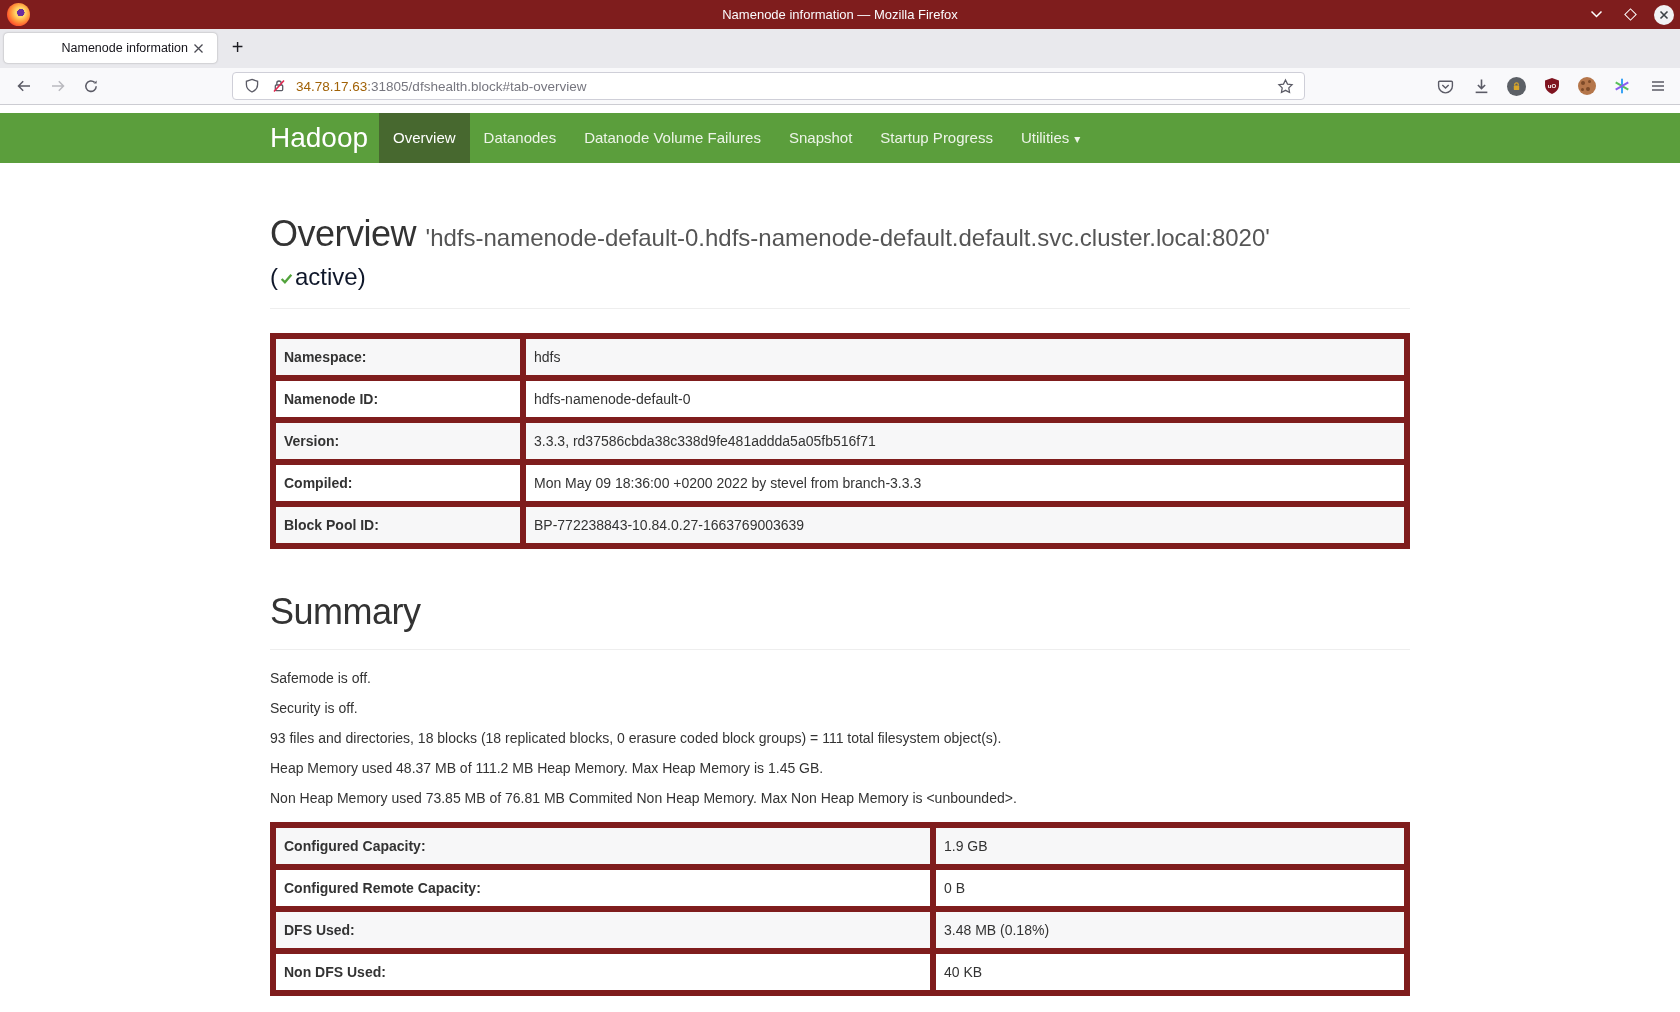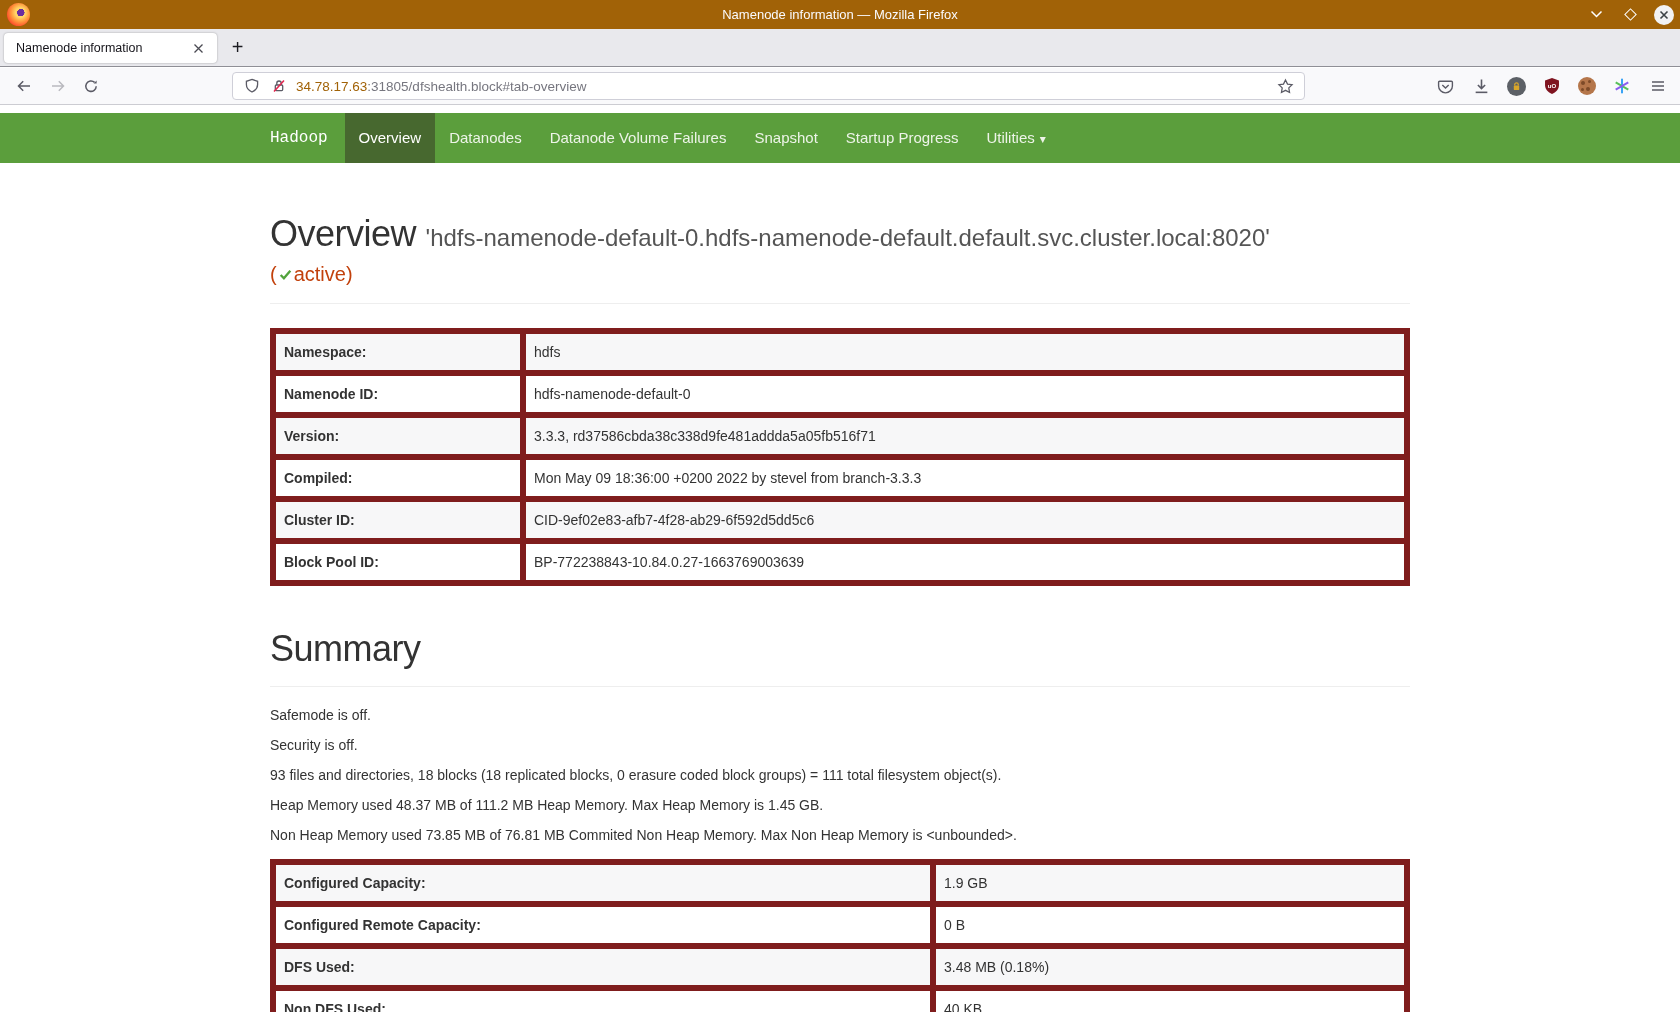--- a/index.html
+++ b/index.html
@@ -7,21 +7,21 @@
   body {
     width:1680px; height:1012px; overflow:hidden;
     font-family:"Liberation Sans", sans-serif;
     background:#fff;
   }
   .window { position:relative; width:1680px; height:1012px; background:#fff; }
 
   
   .titlebar {
     position:absolute; top:0; left:0; right:0; height:29px;
-    background:#a16207; display:flex; align-items:center;
+    background:#7f1d1d; display:flex; align-items:center;
   }
   .ff-logo {
     position:absolute; left:7px; top:3px; width:23px; height:23px; border-radius:50%;
     background:
       radial-gradient(circle at 60% 42%, #6a2ea0 0 19%, rgba(0,0,0,0) 20%),
       radial-gradient(circle at 58% 42%, #ffd567 0 26%, #ff9a3d 48%, #ff5f2e 68%, #e8222f 88%, #c4461d 100%);
   }
   .win-title {
     position:absolute; left:0; right:0; text-align:center;
     color:#fbfbfe; font-size:13px; line-height:29px;
@@ -29,22 +29,22 @@
   .win-controls { position:absolute; right:6px; top:0; height:29px; display:flex; align-items:center; gap:14px; }
   .win-btn { display:flex; align-items:center; justify-content:center; width:20px; height:20px; }
   .win-diamond { width:9px; height:9px; border:1.4px solid #fff; transform:rotate(45deg); }
   .win-close-circle {
     width:20px; height:20px; border-radius:50%; background:#f2f2f4;
     display:flex; align-items:center; justify-content:center;
   }
 
   
   .tabbar {
-    position:absolute; top:29px; left:0; right:0; height:38px;
-    background:#e9e9ed; border-bottom:1px solid #8f8f96;
+    position:absolute; top:29px; left:0; right:0; height:44px;
+    background:#e9e9ed; border-bottom:1px solid #8f8f96;text-align:right;
   }
   .tab {
     position:absolute; left:4px; top:4px; width:213px; height:30px;
     background:#fff; border-radius:4px; box-shadow:0 0 2px rgba(0,0,0,.35);
     display:flex; align-items:center; padding:0 9px 0 12px;
   }
   .tab-title { flex:1; font-size:12.5px; color:#15141a; white-space:nowrap; overflow:hidden; }
   .tab-close { width:20px; height:20px; display:flex; align-items:center; justify-content:center; border-radius:3px; }
   .newtab-btn {
     position:absolute; left:224px; top:5px; width:27px; height:27px;
@@ -78,34 +78,34 @@
   .cookie i:nth-child(1){ width:4px;height:4px;left:3px;top:4px; }
   .cookie i:nth-child(2){ width:3px;height:3px;left:10px;top:3px; }
   .cookie i:nth-child(3){ width:4px;height:4px;left:8px;top:10px; }
   .cookie i:nth-child(4){ width:3px;height:3px;left:3px;top:11px; }
 
   
   .page { position:absolute; top:106px; left:0; right:0; bottom:0; background:#fff; overflow:hidden; }
 
   .navbar { margin-top:7px; height:50px; background:#5b9e3c; }
   .navbar-inner { width:1170px; margin:0 auto; padding:0 15px; display:flex; }
-  .brand { color:#fff; font-size:16px; line-height:50px; padding:0 17px 0 0; text-decoration:none;font-family:Liberation Mono, monospace; }
+  .brand { color:#fff; font-size:28px; line-height:50px; padding:0 11px 0 0; text-decoration:none; }
   .nav-items { display:flex; list-style:none; margin:0; padding:0; }
   .nav-items li a {
     display:block; padding:15px 14px; font-size:15px; line-height:20px;
     color:#edf4e8; text-decoration:none; cursor:pointer;
   }
   .nav-items li.active a { background:#47682f; color:#fff; }
   .caret { display:inline-block; margin-left:5px; font-size:12px; }
 
   .content { width:1170px; margin:0 auto; padding:0 15px; color:#333; }
   h1 { font-size:36px; font-weight:500; color:#333; margin:50px 0 8px; letter-spacing:-.5px; }
   h1.summary-h { margin-top:42px; }
   h1 .h-small { font-size:24px; color:#555; font-weight:400; letter-spacing:0; }
-  .status-line { font-size:20px; color:#c2410c; margin:0 0 12px; }
+  .status-line { font-size:24px; color:#0f172a; margin:0 0 12px; }
   .check-icon { display:inline-block; vertical-align:-1px; margin:0 1px; }
   hr { border:0; border-top:1px solid #eee; margin:16px 0 18px; }
 
   table { width:100%; border-collapse:collapse; font-size:14px; color:#333; margin-top:24px; }
   th, td { border:6px solid #7f1d1d; padding:8px; text-align:left; line-height:20px; vertical-align:top; }
   th { font-weight:bold; }
   tbody tr:nth-child(odd) { background:#f7f7f8; }
   .info-table th { width:250px; }
   .capacity-table { margin-top:14px; }
   .capacity-table th { width:660px; }
@@ -284,24 +284,20 @@
             </tr>
             <tr>
               <th>Version:</th>
               <td>3.3.3, rd37586cbda38c338d9fe481addda5a05fb516f71</td>
             </tr>
             <tr>
               <th>Compiled:</th>
               <td>Mon May 09 18:36:00 +0200 2022 by stevel from branch-3.3.3</td>
             </tr>
             <tr>
-              <th>Cluster ID:</th>
-              <td>CID-9ef02e83-afb7-4f28-ab29-6f592d5dd5c6</td>
-            </tr>
-            <tr>
               <th>Block Pool ID:</th>
               <td>BP-772238843-10.84.0.27-1663769003639</td>
             </tr>
           </tbody>
       </table>
 
       <h1 class="summary-h">Summary</h1>
 
       <hr>
 

